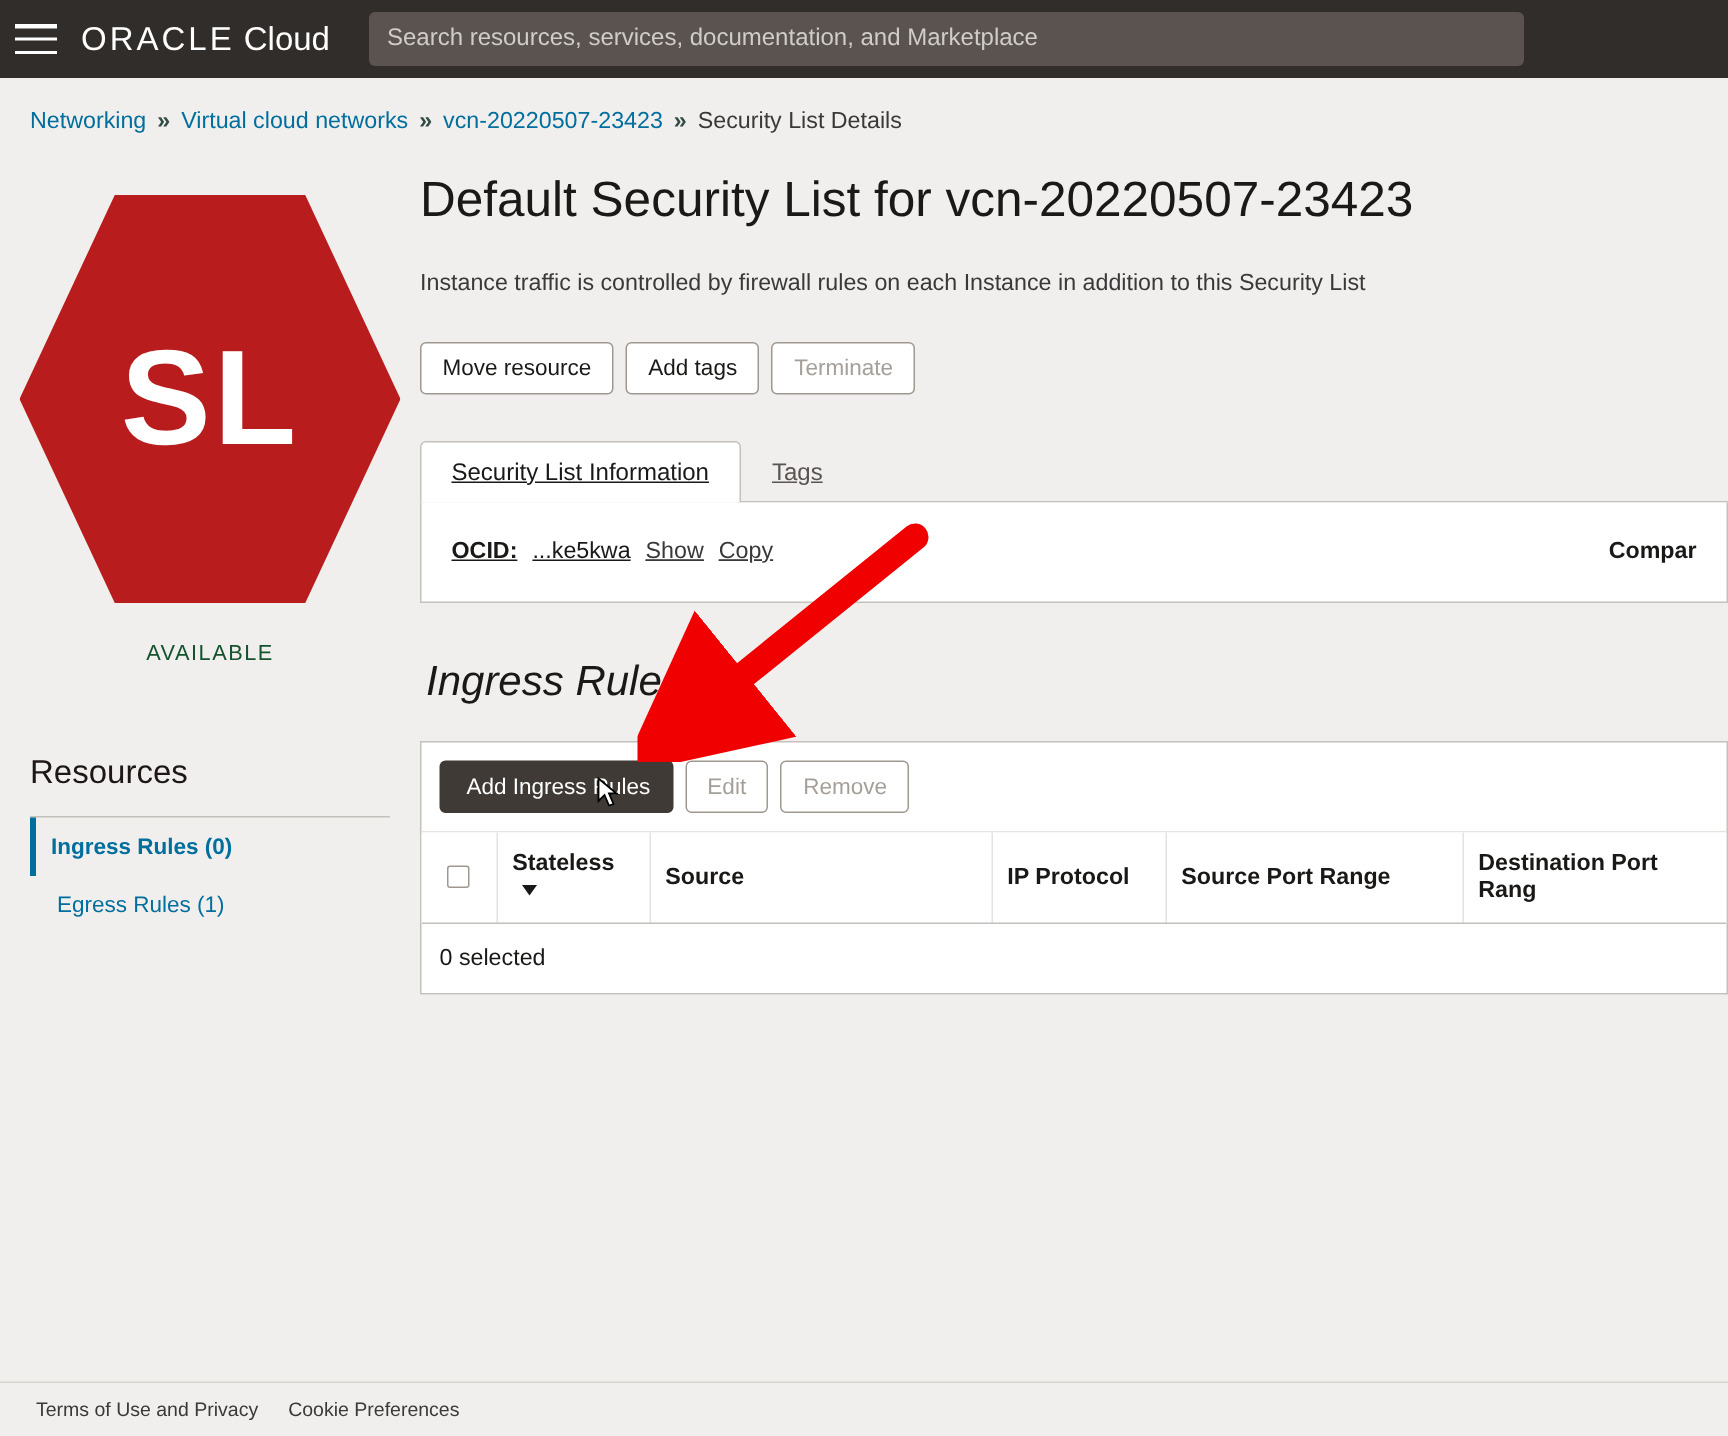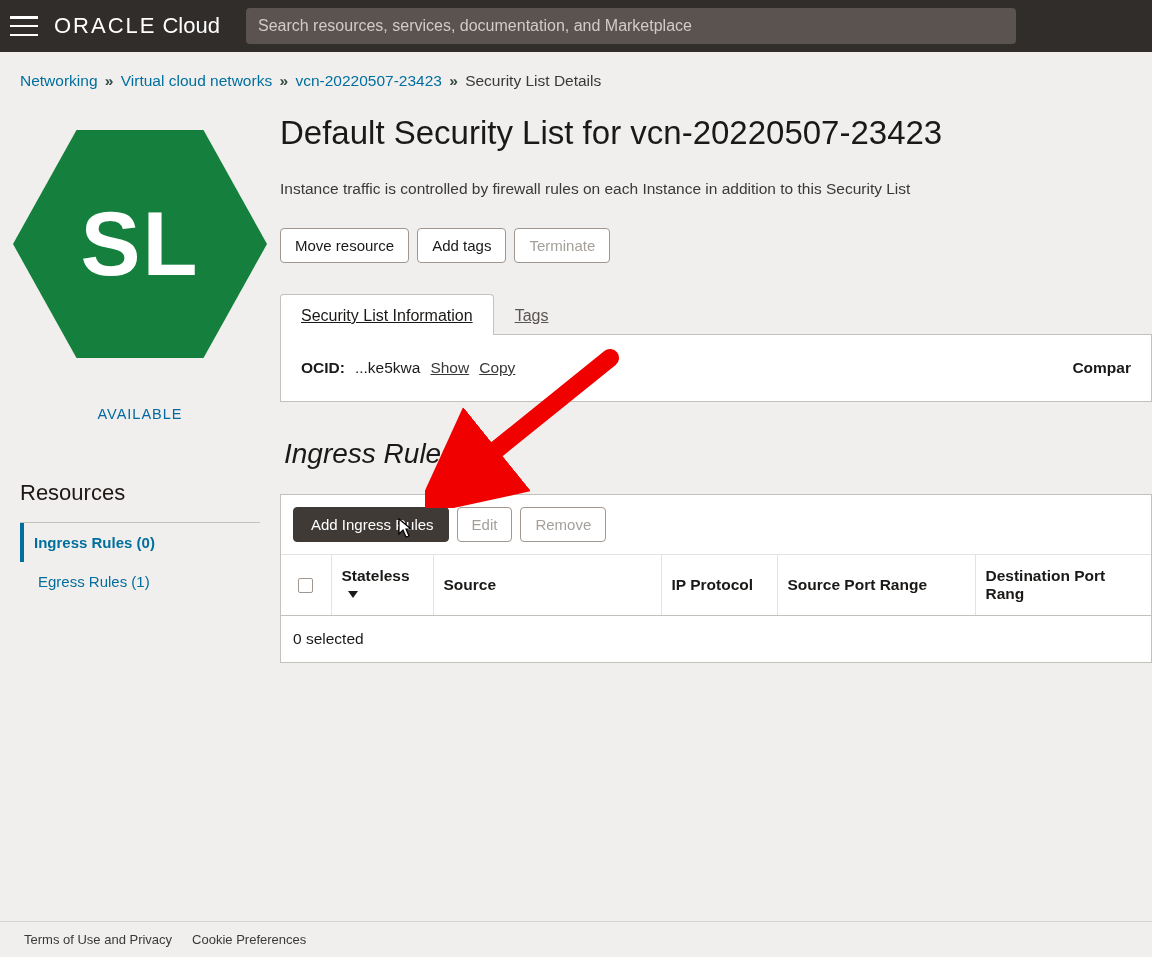--- a/index.html
+++ b/index.html
@@ -20,23 +20,23 @@
 .breadcrumb { padding: 20px 20px 24px 20px; font-size: 15.5px; }
 .breadcrumb a { color:#006f9e; text-decoration:none; }
 .breadcrumb .sep { color:#314b46; margin:0 3px; font-weight:bold; }
 .breadcrumb .current { color:#393939; }
 
 .content-wrap { display:flex; align-items:flex-start; }
 
 
 .leftcol { width: 280px; padding: 0 20px 20px 20px; flex-shrink:0; }
 .hex-wrap { display:flex; flex-direction:column; align-items:center; }
-.hexagon { width: 254px; height: 228px; background:#15803d; clip-path: polygon(25% 0%, 75% 0%, 100% 50%, 75% 100%, 25% 100%, 0% 50%); display:flex; align-items:center; justify-content:center; margin-top: 16px; }
+.hexagon { width: 254px; height: 272px; background:#b91c1c; clip-path: polygon(25% 0%, 75% 0%, 100% 50%, 75% 100%, 25% 100%, 0% 50%); display:flex; align-items:center; justify-content:center; margin-top: 16px; }
 .hex-text { color:#fff; font-size: 90px; font-weight: 600; letter-spacing: 2px; }
-.status { text-align:center; font-size: 14.5px; letter-spacing: 1px; color:#0369a1; margin-top: 48px; }
+.status { text-align:center; font-size: 14.5px; letter-spacing: 1px; color:#14532d; margin-top: 26px; }
 
 .resources-head { margin-top: 58px; font-size: 22px; font-weight:400; color:#1d1716; padding-bottom: 16px; border-bottom: 1px solid #c4c1bd; }
 .reslink { display:block; font-size:15px; padding: 11px 0 11px 10px; color:#006f9e; text-decoration:none; border-left: 4px solid transparent; }
 .reslink.active { border-left-color:#006f9e; font-weight:600; }
 .reslink:not(.active) { padding-left: 14px; }
 
 
 .main { flex:1; padding: 0 0 20px 0; min-width:0; }
 .page-title { font-size: 33px; font-weight:500; color:#1b1917; margin-bottom: 28px; }
 .desc { font-size:15.5px; color:#393939; margin-bottom: 30px; }
@@ -44,21 +44,21 @@
 .btn { background:#fff; border:1px solid #9f9790; color:#1b1917; font-size:15px; padding: 8px 14px; border-radius:4px; cursor:pointer; }
 .btn.disabled { color:#a59f9a; cursor:default; }
 .btn.dark { background:#3f3a36; color:#fff; border-color:#3f3a36;padding-left:17px; }
 
 
 .tabwrap { border-bottom: 1px solid #c4c1bd; display:flex; }
 .tab { padding: 12px 20px 10px 20px; font-size:16px; color:#595451; cursor:pointer; border:1px solid transparent; border-bottom:none; border-top-left-radius:4px; border-top-right-radius:4px; position:relative; top:1px; background:transparent;text-decoration:underline; }
 .tab.active { background:#fff; border-color:#c4c1bd; color:#1b1917; font-weight:500; }
 
 .tabpanel { background:#fff; border:1px solid #c4c1bd; border-top:none; padding: 24px 20px; display:flex; gap:36px; font-size:15.5px; overflow:hidden; }
-.ocid-row { display:flex; align-items:flex-end; gap:10px; }
+.ocid-row { display:flex; align-items:flex-end; gap:10px;text-decoration:underline; }
 .ocid-label { font-weight:700; }
 .link-u { color:#393939; text-decoration:underline; cursor:pointer; }
 .compartment-label { font-weight:700; margin-left:auto; white-space: nowrap; }
 
 
 .section-h { font-size:28px; font-weight:500; margin: 36px 0 24px 4px; color:#1b1917;font-style:italic; }
 .tablewrap { border:1px solid #c4c1bd; background:#fff; overflow:hidden; }
 .tabletop { padding: 12px 12px; display:flex; gap:8px; border-bottom:1px solid #e5e2df; }
 .dtable { width:100%; border-collapse:collapse; table-layout:fixed; }
 .dtable th { text-align:left; font-size:15.5px; font-weight:700; padding: 12px 10px; border-right:1px solid #e5e2df; border-bottom:1px solid #c4c1bd; background:#fff; }

